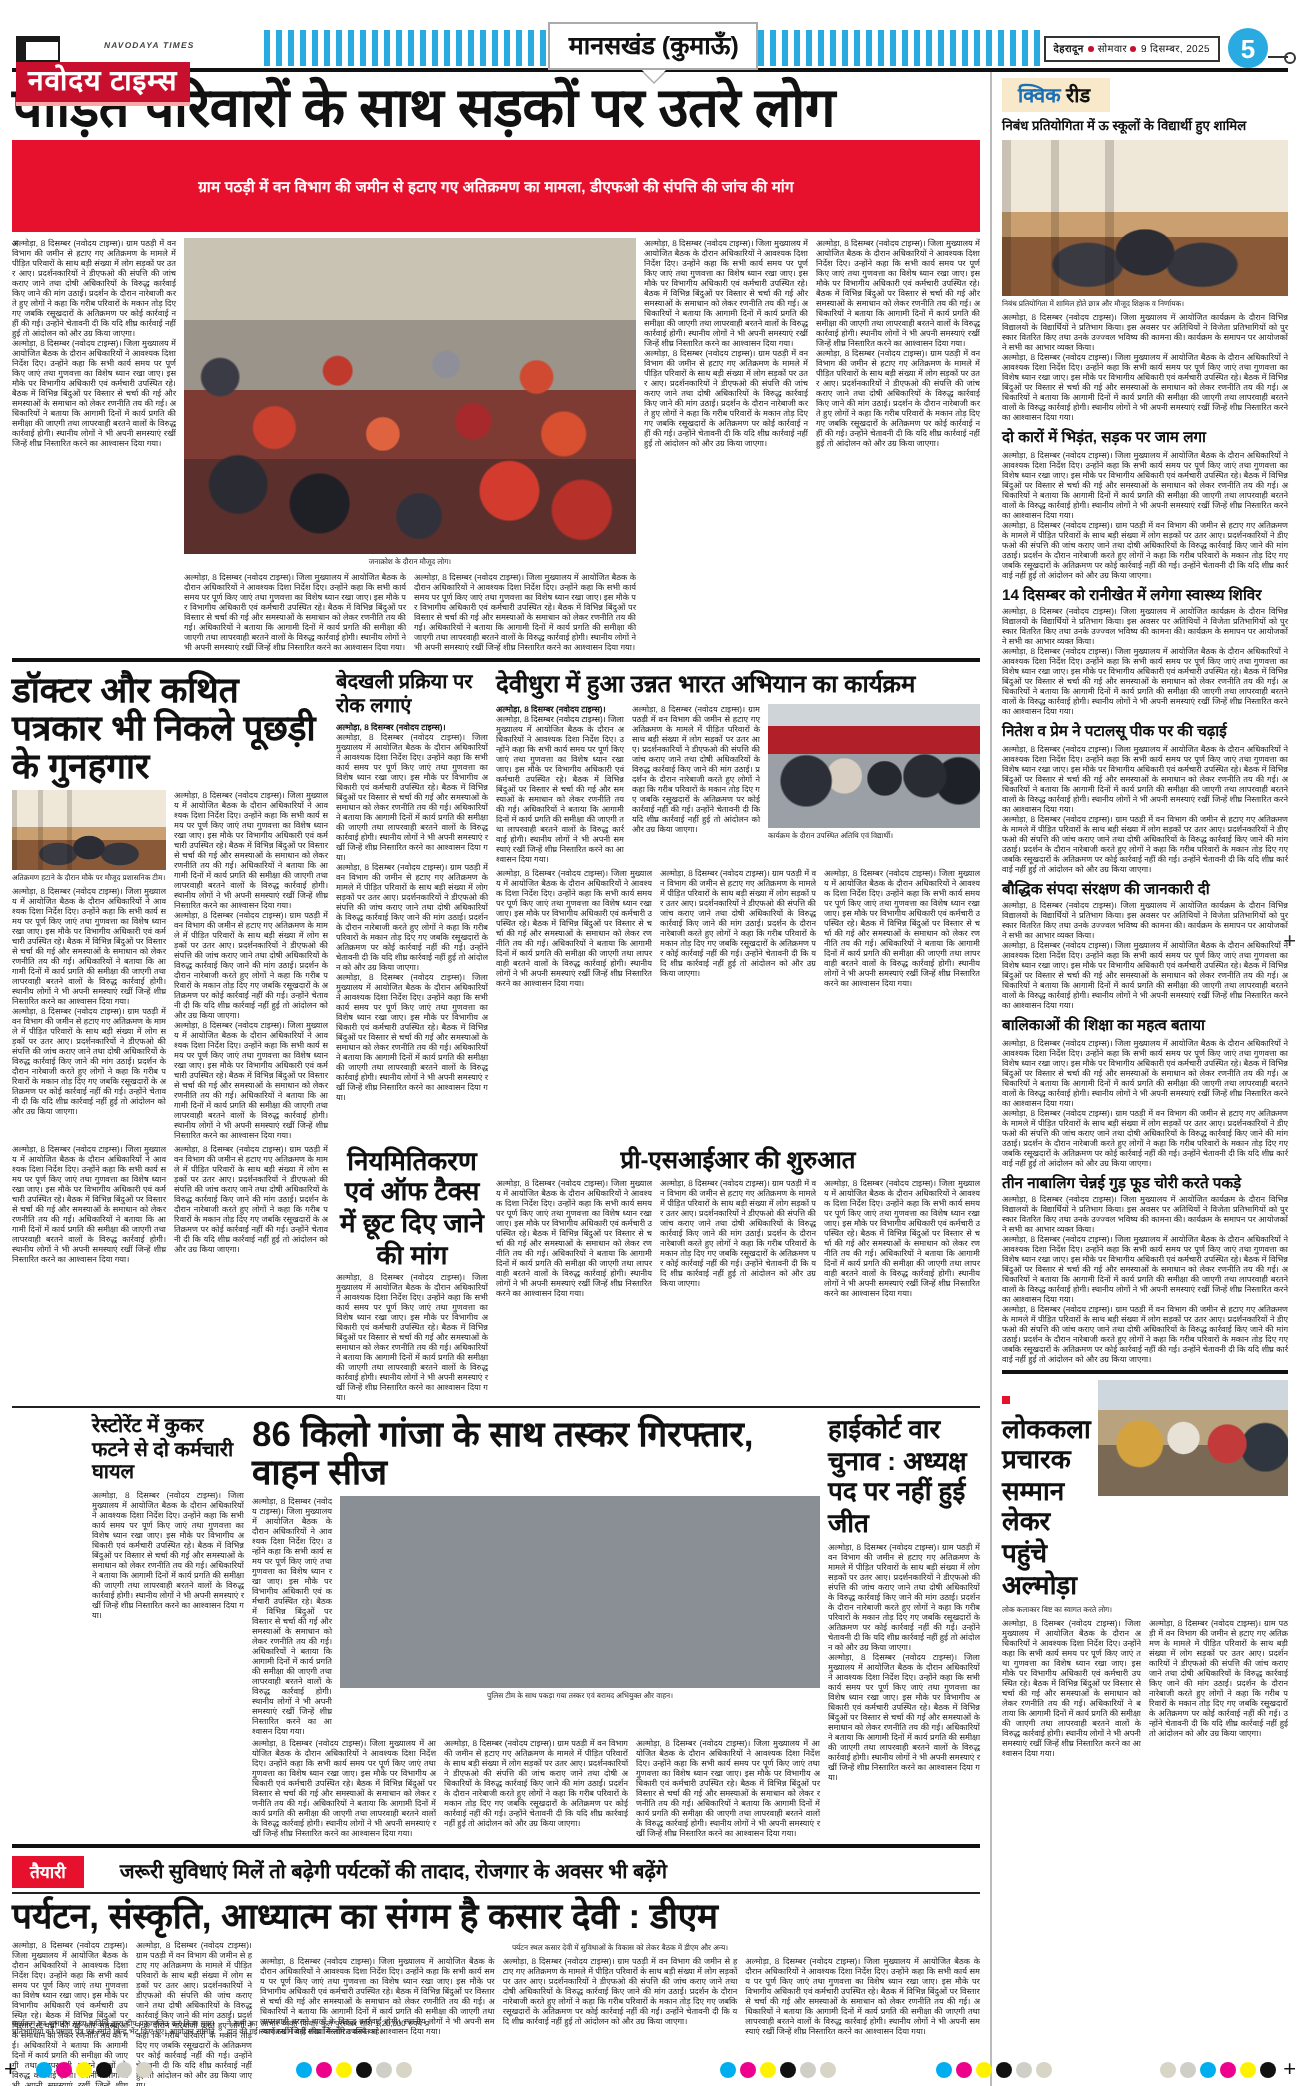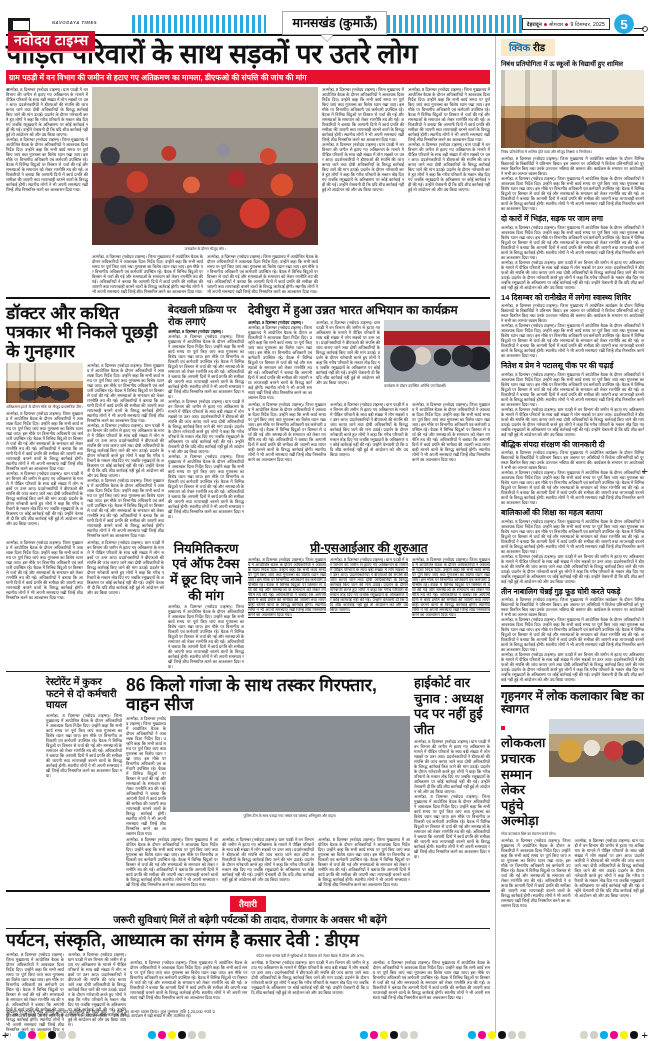--- a/index.html
+++ b/index.html
@@ -7,21 +7,21 @@
   .page{width:650px;height:1043px;position:relative;background:#fff;box-sizing:border-box;}
 
   
   .masthead{height:34px;position:relative;display:flex;align-items:center;padding:4px 6px 0 6px;box-sizing:border-box;}
   .logo-wrap{position:relative;width:126px;flex:0 0 126px;}
   .logo-corner{position:absolute;left:2px;top:-1px;width:22px;height:13px;background:#1a1a1a;}
   .logo-corner:after{content:"";position:absolute;left:4px;top:2px;width:18px;height:11px;background:#fff;border:1px solid #1a1a1a;box-sizing:border-box;}
   .logo-eng{font-size:4.2px;letter-spacing:.6px;color:#444;font-weight:bold;position:absolute;left:46px;top:1px;font-style:italic;}
   .logo-box{position:absolute;left:2px;top:12px;background:#c8102e;color:#fff;font-weight:bold;font-size:14px;line-height:17px;padding:1px 6px 2px 6px;letter-spacing:.5px;border-bottom:2px solid #fca5a5;white-space:nowrap;}
   .barcode{flex:1;height:18px;margin-top:10px;background:repeating-linear-gradient(90deg,#29abe2 0 3px,#fff 3px 6px);}
-  .center-tab{position:relative;margin-top:8px;flex:0 0 auto;padding-left:16px;}
+  .center-tab{position:relative;margin-top:8px;flex:0 0 auto;}
   .center-tab .tabbox{background:#fff;border:1px solid #aaa;padding:2px 9px 3px 9px;font-size:12.5px;font-weight:bold;color:#111;white-space:nowrap;}
   .center-tab .tip{position:absolute;left:50%;margin-left:-6px;bottom:-6px;width:0;height:0;border-left:6px solid transparent;border-right:6px solid transparent;border-top:6px solid #fff;filter:drop-shadow(0 1px 0 #aaa);}
   .dateline{flex:0 0 auto;margin-top:10px;border:1px solid #333;font-size:5px;padding:2px 4px;white-space:nowrap;letter-spacing:.2px;background:#fff;}
   .dateline b{font-weight:bold;}
   .dot{display:inline-block;width:3px;height:3px;border-radius:50%;background:#c8102e;margin:0 2px;vertical-align:middle;}
   .pageno{flex:0 0 auto;margin:10px 0 0 4px;width:20px;height:20px;border-radius:50%;background:#29abe2;color:#fff;font-weight:bold;font-size:13px;display:flex;align-items:center;justify-content:center;}
   .endcap{width:10px;height:1px;background:#333;margin-top:19px;position:relative;}
   .endcap:after{content:"";position:absolute;right:-4px;top:-2px;width:4px;height:4px;border-radius:50%;border:1px solid #333;}
 
   .rule-black{height:2px;background:#111;margin:0 6px;}
@@ -30,21 +30,21 @@
   .body-grid{display:flex;padding:0 6px;box-sizing:border-box;gap:5px;}
   .left-zone{width:484px;flex:0 0 484px;}
   .right-rail{width:149px;flex:0 0 149px;border-left:1px solid #bbb;padding-left:5px;box-sizing:border-box;}
 
   
   .hl-xl{font-size:27px;font-weight:bold;line-height:1.04;letter-spacing:-0.2px;margin:4px 0 2px;}
   .hl-l{font-size:17.5px;font-weight:bold;line-height:1.08;margin:2px 0;}
   .hl-m{font-size:12px;font-weight:bold;line-height:1.12;margin:2px 0;}
   .hl-s{font-size:10px;font-weight:bold;line-height:1.15;margin:2px 0;}
   .hl-xs{font-size:13px;font-weight:bold;line-height:1.2;margin:1px 0;}
-  .subbar{background:#e8112d;color:#fff;font-size:7.6px;font-weight:bold;text-align:left;padding:2px 3px;letter-spacing:.1px;}
+  .subbar{background:#e8112d;color:#fff;font-size:7.6px;font-weight:bold;text-align:center;padding:18px 3px;letter-spacing:.1px;}
 
   
   .cols{display:flex;gap:4px;}
   .col{flex:1;}
   .txt{font-size:4.1px;line-height:5.0px;text-align:justify;color:#1b1b1b;word-break:break-all;hyphens:auto;}
   .txt.lead:first-letter{font-weight:bold;}
   .byline{font-size:4.1px;font-weight:bold;line-height:5px;}
 
   
   .photo{position:relative;overflow:hidden;background:#8a8f96;}
@@ -114,21 +114,21 @@
     linear-gradient(#cfd7de 0 26%, #b8a37e 26% 56%, #7a6a55 56% 100%);}
 
   
   .qr-head{display:inline-block;background:#f7e9c9;padding:1px 10px 2px 8px;font-size:10px;font-weight:bold;margin:3px 0 2px;}
   .qr-head .k{color:#1b6fb5;}
   .qr-title{font-size:6.6px;font-weight:bold;line-height:8px;margin:2px 0 2px;}
   .qr-item{margin-bottom:3px;}
   .qr-h{font-size:7.6px;font-weight:bold;line-height:9px;margin:3px 0 1.5px;}
 
   
-  .tagrow{display:flex;align-items:center;margin:4px 0 1px;flex-direction:column;}
+  .tagrow{display:flex;align-items:flex-start;margin:4px 0 1px;}
   .tag-red{background:#e8112d;color:#fff;font-size:8.6px;font-weight:bold;padding:2px 9px;display:flex;align-items:center;}
   .tag-slant{width:14px;background:linear-gradient(102deg,#e8112d 0 46%,#fff 46% 100%);}
   .tag-text{flex:1;font-size:10px;font-weight:bold;display:flex;align-items:center;padding-left:4px;color:#111;}
   .hr-thin{height:1px;background:#222;margin:2px 0;}
   .hr-thick{height:2px;background:#111;margin:3px 0;}
   .bullet-sq{display:inline-block;width:4px;height:4px;background:#e8112d;margin-right:3px;vertical-align:middle;}
 
   
   .regbar{position:absolute;left:0;right:0;bottom:0;height:22px;}
   .reg-dots{position:absolute;bottom:4px;display:flex;gap:2px;}
@@ -261,21 +261,21 @@
               </div>
             <div class="col">
                 <div class="txt">अल्मोड़ा, 8 दिसम्बर (नवोदय टाइम्स)। ग्राम पठड़ी में वन विभाग की जमीन से हटाए गए अतिक्रमण के मामले में पीड़ित परिवारों के साथ बड़ी संख्या में लोग सड़कों पर उतर आए। प्रदर्शनकारियों ने डीएफओ की संपत्ति की जांच कराए जाने तथा दोषी अधिकारियों के विरुद्ध कार्रवाई किए जाने की मांग उठाई। प्रदर्शन के दौरान नारेबाजी करते हुए लोगों ने कहा कि गरीब परिवारों के मकान तोड़ दिए गए जबकि रसूखदारों के अतिक्रमण पर कोई कार्रवाई नहीं की गई। उन्होंने चेतावनी दी कि यदि शीघ्र कार्रवाई नहीं हुई तो आंदोलन को और उग्र किया जाएगा।</div>
               </div>
           </div>
         </div>
         <div class="col" style="flex:0 0 76px;">
           <div class="hl-xs" style="text-align:center">नियमितिकरण एवं ऑफ टैक्स में छूट दिए जाने की मांग</div>
           <div class="txt">अल्मोड़ा, 8 दिसम्बर (नवोदय टाइम्स)। जिला मुख्यालय में आयोजित बैठक के दौरान अधिकारियों ने आवश्यक दिशा निर्देश दिए। उन्होंने कहा कि सभी कार्य समय पर पूर्ण किए जाएं तथा गुणवत्ता का विशेष ध्यान रखा जाए। इस मौके पर विभागीय अधिकारी एवं कर्मचारी उपस्थित रहे। बैठक में विभिन्न बिंदुओं पर विस्तार से चर्चा की गई और समस्याओं के समाधान को लेकर रणनीति तय की गई। अधिकारियों ने बताया कि आगामी दिनों में कार्य प्रगति की समीक्षा की जाएगी तथा लापरवाही बरतने वालों के विरुद्ध कार्रवाई होगी। स्थानीय लोगों ने भी अपनी समस्याएं रखीं जिन्हें शीघ्र निस्तारित करने का आश्वासन दिया गया।</div>
         </div>
-        <div class="col" style="flex:1;text-decoration:underline;">
+        <div class="col" style="flex:1;">
           <div class="hl-m" style="text-align:center">प्री-एसआईआर की शुरुआत</div>
           <div class="cols">
             <div class="col">
                 <div class="txt">अल्मोड़ा, 8 दिसम्बर (नवोदय टाइम्स)। जिला मुख्यालय में आयोजित बैठक के दौरान अधिकारियों ने आवश्यक दिशा निर्देश दिए। उन्होंने कहा कि सभी कार्य समय पर पूर्ण किए जाएं तथा गुणवत्ता का विशेष ध्यान रखा जाए। इस मौके पर विभागीय अधिकारी एवं कर्मचारी उपस्थित रहे। बैठक में विभिन्न बिंदुओं पर विस्तार से चर्चा की गई और समस्याओं के समाधान को लेकर रणनीति तय की गई। अधिकारियों ने बताया कि आगामी दिनों में कार्य प्रगति की समीक्षा की जाएगी तथा लापरवाही बरतने वालों के विरुद्ध कार्रवाई होगी। स्थानीय लोगों ने भी अपनी समस्याएं रखीं जिन्हें शीघ्र निस्तारित करने का आश्वासन दिया गया।</div>
               </div>
             <div class="col">
                 <div class="txt">अल्मोड़ा, 8 दिसम्बर (नवोदय टाइम्स)। ग्राम पठड़ी में वन विभाग की जमीन से हटाए गए अतिक्रमण के मामले में पीड़ित परिवारों के साथ बड़ी संख्या में लोग सड़कों पर उतर आए। प्रदर्शनकारियों ने डीएफओ की संपत्ति की जांच कराए जाने तथा दोषी अधिकारियों के विरुद्ध कार्रवाई किए जाने की मांग उठाई। प्रदर्शन के दौरान नारेबाजी करते हुए लोगों ने कहा कि गरीब परिवारों के मकान तोड़ दिए गए जबकि रसूखदारों के अतिक्रमण पर कोई कार्रवाई नहीं की गई। उन्होंने चेतावनी दी कि यदि शीघ्र कार्रवाई नहीं हुई तो आंदोलन को और उग्र किया जाएगा।</div>
               </div>
             <div class="col">
                 <div class="txt">अल्मोड़ा, 8 दिसम्बर (नवोदय टाइम्स)। जिला मुख्यालय में आयोजित बैठक के दौरान अधिकारियों ने आवश्यक दिशा निर्देश दिए। उन्होंने कहा कि सभी कार्य समय पर पूर्ण किए जाएं तथा गुणवत्ता का विशेष ध्यान रखा जाए। इस मौके पर विभागीय अधिकारी एवं कर्मचारी उपस्थित रहे। बैठक में विभिन्न बिंदुओं पर विस्तार से चर्चा की गई और समस्याओं के समाधान को लेकर रणनीति तय की गई। अधिकारियों ने बताया कि आगामी दिनों में कार्य प्रगति की समीक्षा की जाएगी तथा लापरवाही बरतने वालों के विरुद्ध कार्रवाई होगी। स्थानीय लोगों ने भी अपनी समस्याएं रखीं जिन्हें शीघ्र निस्तारित करने का आश्वासन दिया गया।</div>
@@ -397,21 +397,20 @@
       <div class="qr-item">
         <div class="qr-h">तीन नाबालिग चेन्नई गुड़ फूड चोरी करते पकड़े</div>
         <div class="txt">अल्मोड़ा, 8 दिसम्बर (नवोदय टाइम्स)। जिला मुख्यालय में आयोजित कार्यक्रम के दौरान विभिन्न विद्यालयों के विद्यार्थियों ने प्रतिभाग किया। इस अवसर पर अतिथियों ने विजेता प्रतिभागियों को पुरस्कार वितरित किए तथा उनके उज्ज्वल भविष्य की कामना की। कार्यक्रम के समापन पर आयोजकों ने सभी का आभार व्यक्त किया।</div>
         <div class="txt">अल्मोड़ा, 8 दिसम्बर (नवोदय टाइम्स)। जिला मुख्यालय में आयोजित बैठक के दौरान अधिकारियों ने आवश्यक दिशा निर्देश दिए। उन्होंने कहा कि सभी कार्य समय पर पूर्ण किए जाएं तथा गुणवत्ता का विशेष ध्यान रखा जाए। इस मौके पर विभागीय अधिकारी एवं कर्मचारी उपस्थित रहे। बैठक में विभिन्न बिंदुओं पर विस्तार से चर्चा की गई और समस्याओं के समाधान को लेकर रणनीति तय की गई। अधिकारियों ने बताया कि आगामी दिनों में कार्य प्रगति की समीक्षा की जाएगी तथा लापरवाही बरतने वालों के विरुद्ध कार्रवाई होगी। स्थानीय लोगों ने भी अपनी समस्याएं रखीं जिन्हें शीघ्र निस्तारित करने का आश्वासन दिया गया।</div>
         <div class="txt">अल्मोड़ा, 8 दिसम्बर (नवोदय टाइम्स)। ग्राम पठड़ी में वन विभाग की जमीन से हटाए गए अतिक्रमण के मामले में पीड़ित परिवारों के साथ बड़ी संख्या में लोग सड़कों पर उतर आए। प्रदर्शनकारियों ने डीएफओ की संपत्ति की जांच कराए जाने तथा दोषी अधिकारियों के विरुद्ध कार्रवाई किए जाने की मांग उठाई। प्रदर्शन के दौरान नारेबाजी करते हुए लोगों ने कहा कि गरीब परिवारों के मकान तोड़ दिए गए जबकि रसूखदारों के अतिक्रमण पर कोई कार्रवाई नहीं की गई। उन्होंने चेतावनी दी कि यदि शीघ्र कार्रवाई नहीं हुई तो आंदोलन को और उग्र किया जाएगा।</div>
       </div>
 
       <div class="hr-thick"></div>
 
       
-      <div class="hl-m">गृहनगर में लोक कलाकार बिष्ट का स्वागत</div>
       <div class="cols" style="margin-top:2px;">
         <div class="col" style="flex:0 0 40px;">
           <div class="hl-xs"><span class="bullet-sq"></span><span>लोककला प्रचारक सम्मान लेकर पहुंचे अल्मोड़ा</span></div>
         </div>
         <div class="col">
           <div class="photo ph-folk" style="height:58px;"></div>
         </div>
       </div>
       <div class="cap-below" style="text-align:left">लोक कलाकार बिष्ट का स्वागत करते लोग।</div>
       <div class="cols">

